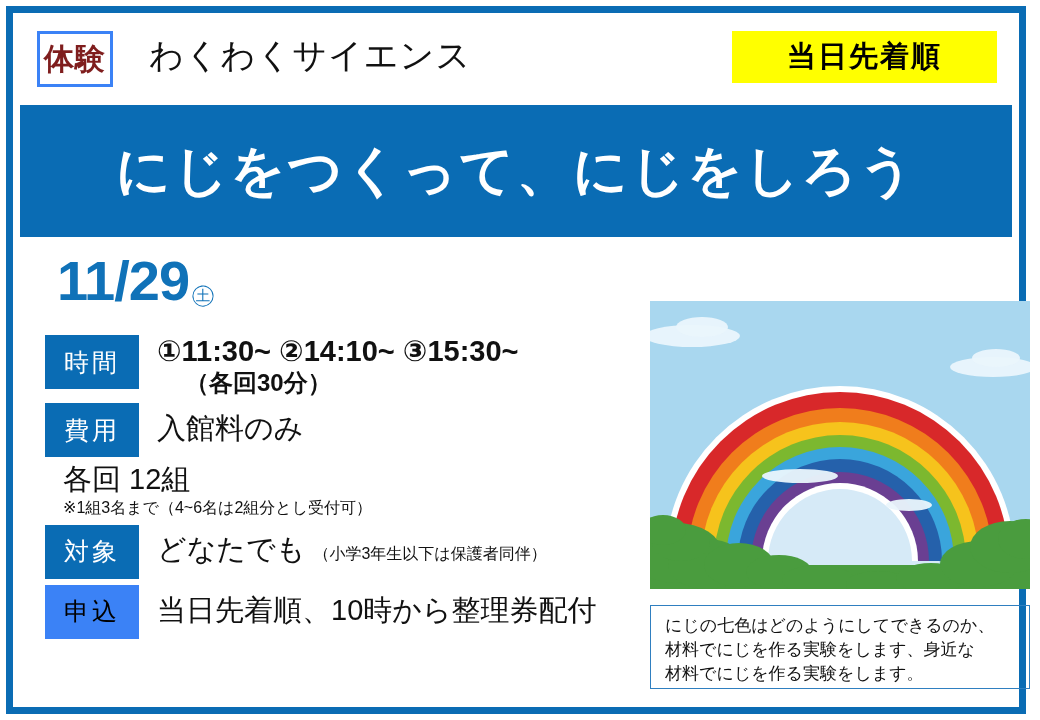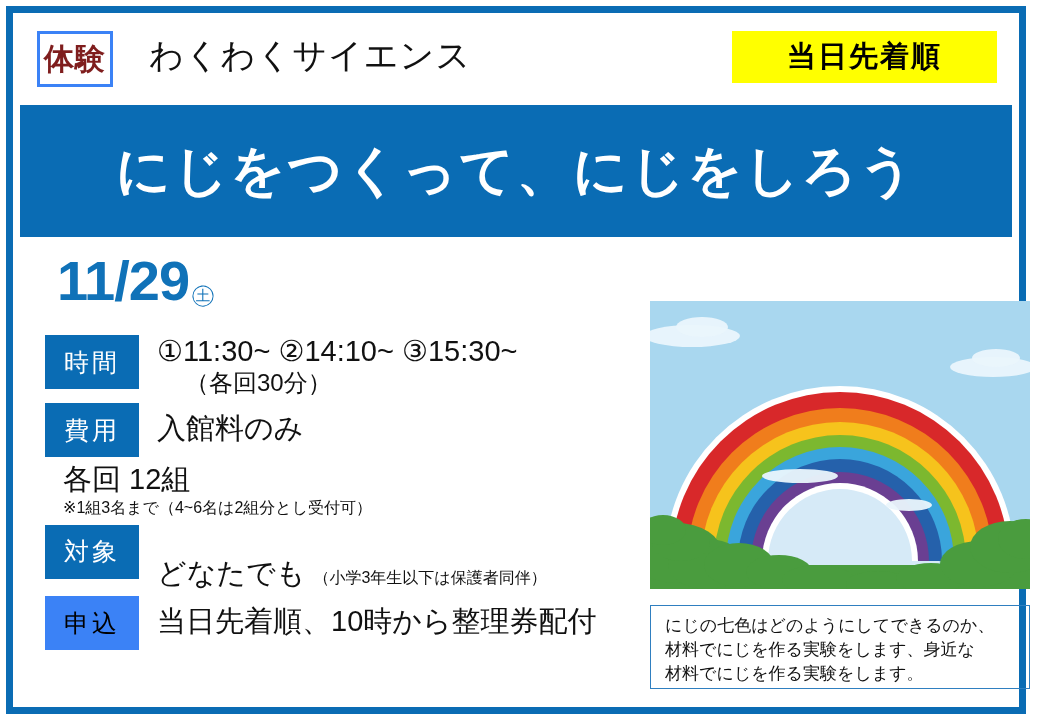--- a/index.html
+++ b/index.html
@@ -156,24 +156,24 @@
   }
   .v-note {
     font-size: 16px;
     line-height: 1.35;
     white-space: nowrap;
   }
   .v-inline-note {
     font-size: 16px;
     white-space: nowrap;
   }
-  .row-time .row-value { padding-top: 0; }
+  .row-time .row-value { padding-top: 0; font-weight: bold; }
   .row-fee .row-value { padding-top: 9px; }
   .row-cap .row-value { padding-top: 0px; }
-  .row-target .row-value { padding-top: 8px; margin-top: 24px; }
+  .row-target .row-value { padding-top: 8px; }
   .row-apply .row-value { padding-top: 9px; }
   .inline-flex-end {
     display: flex;
     align-items: baseline;
   }
   
   .illust {
     position: absolute;
     left: 637px;
     top: 288px;

